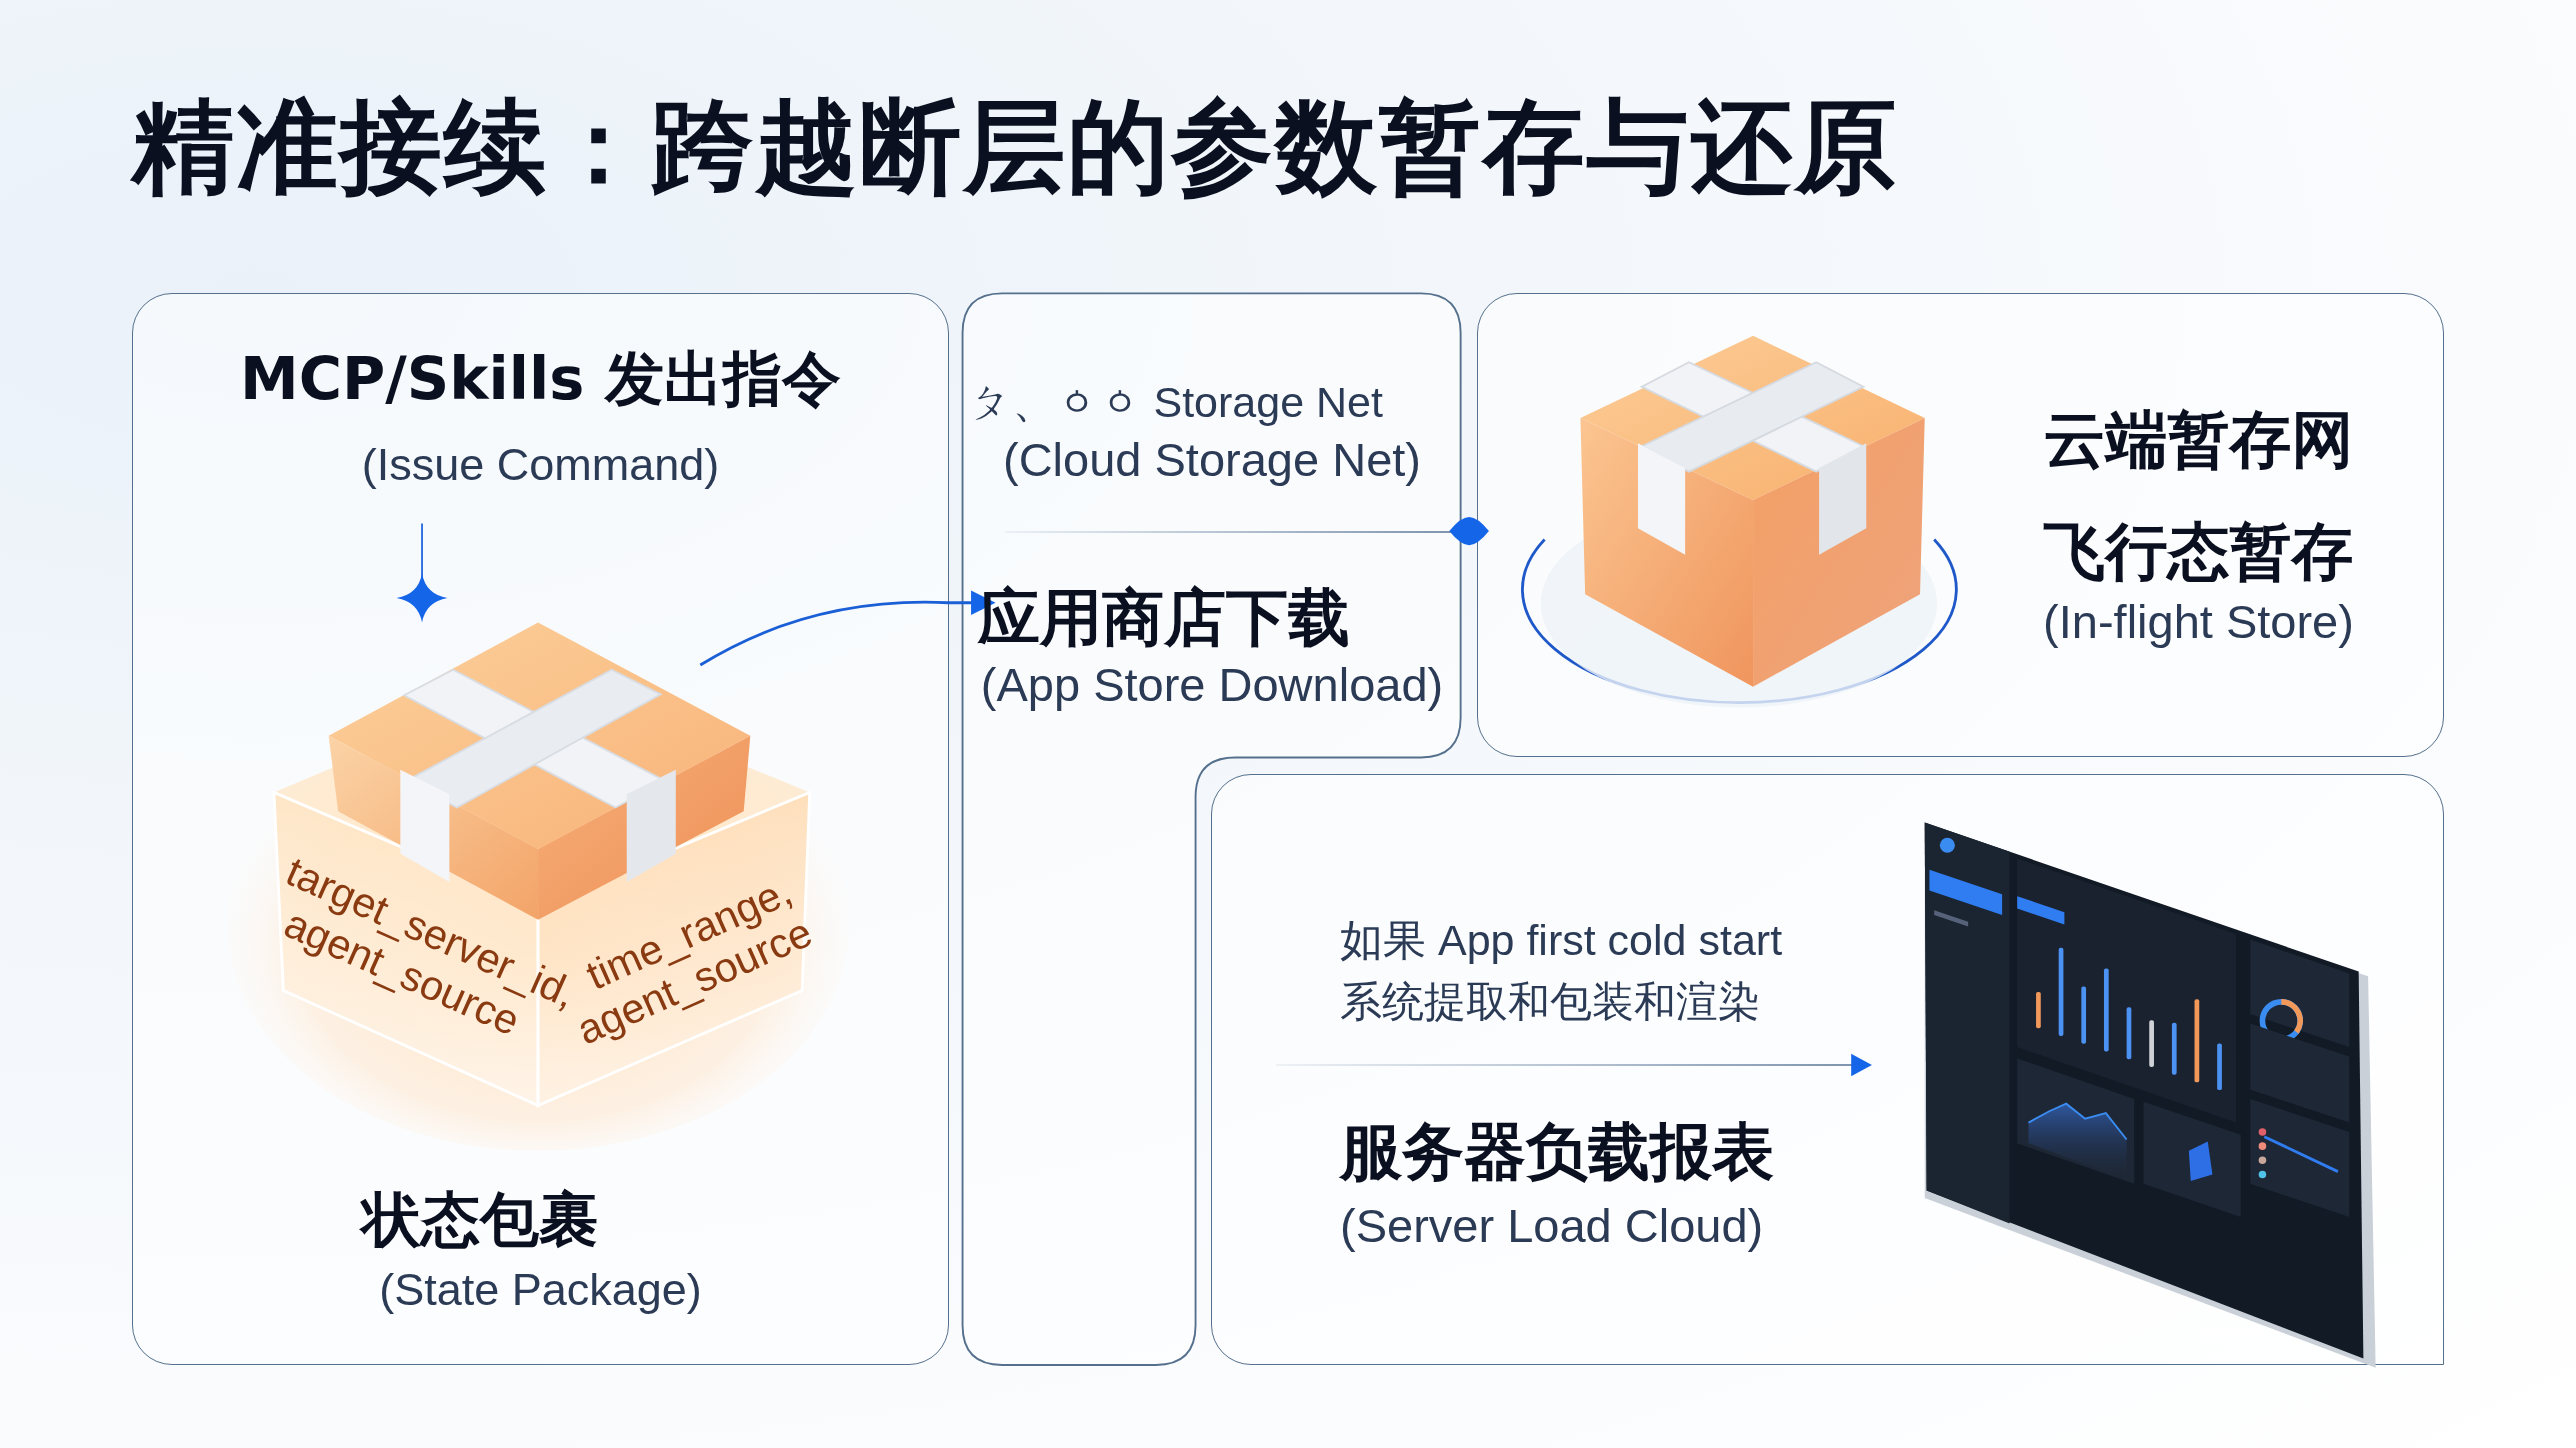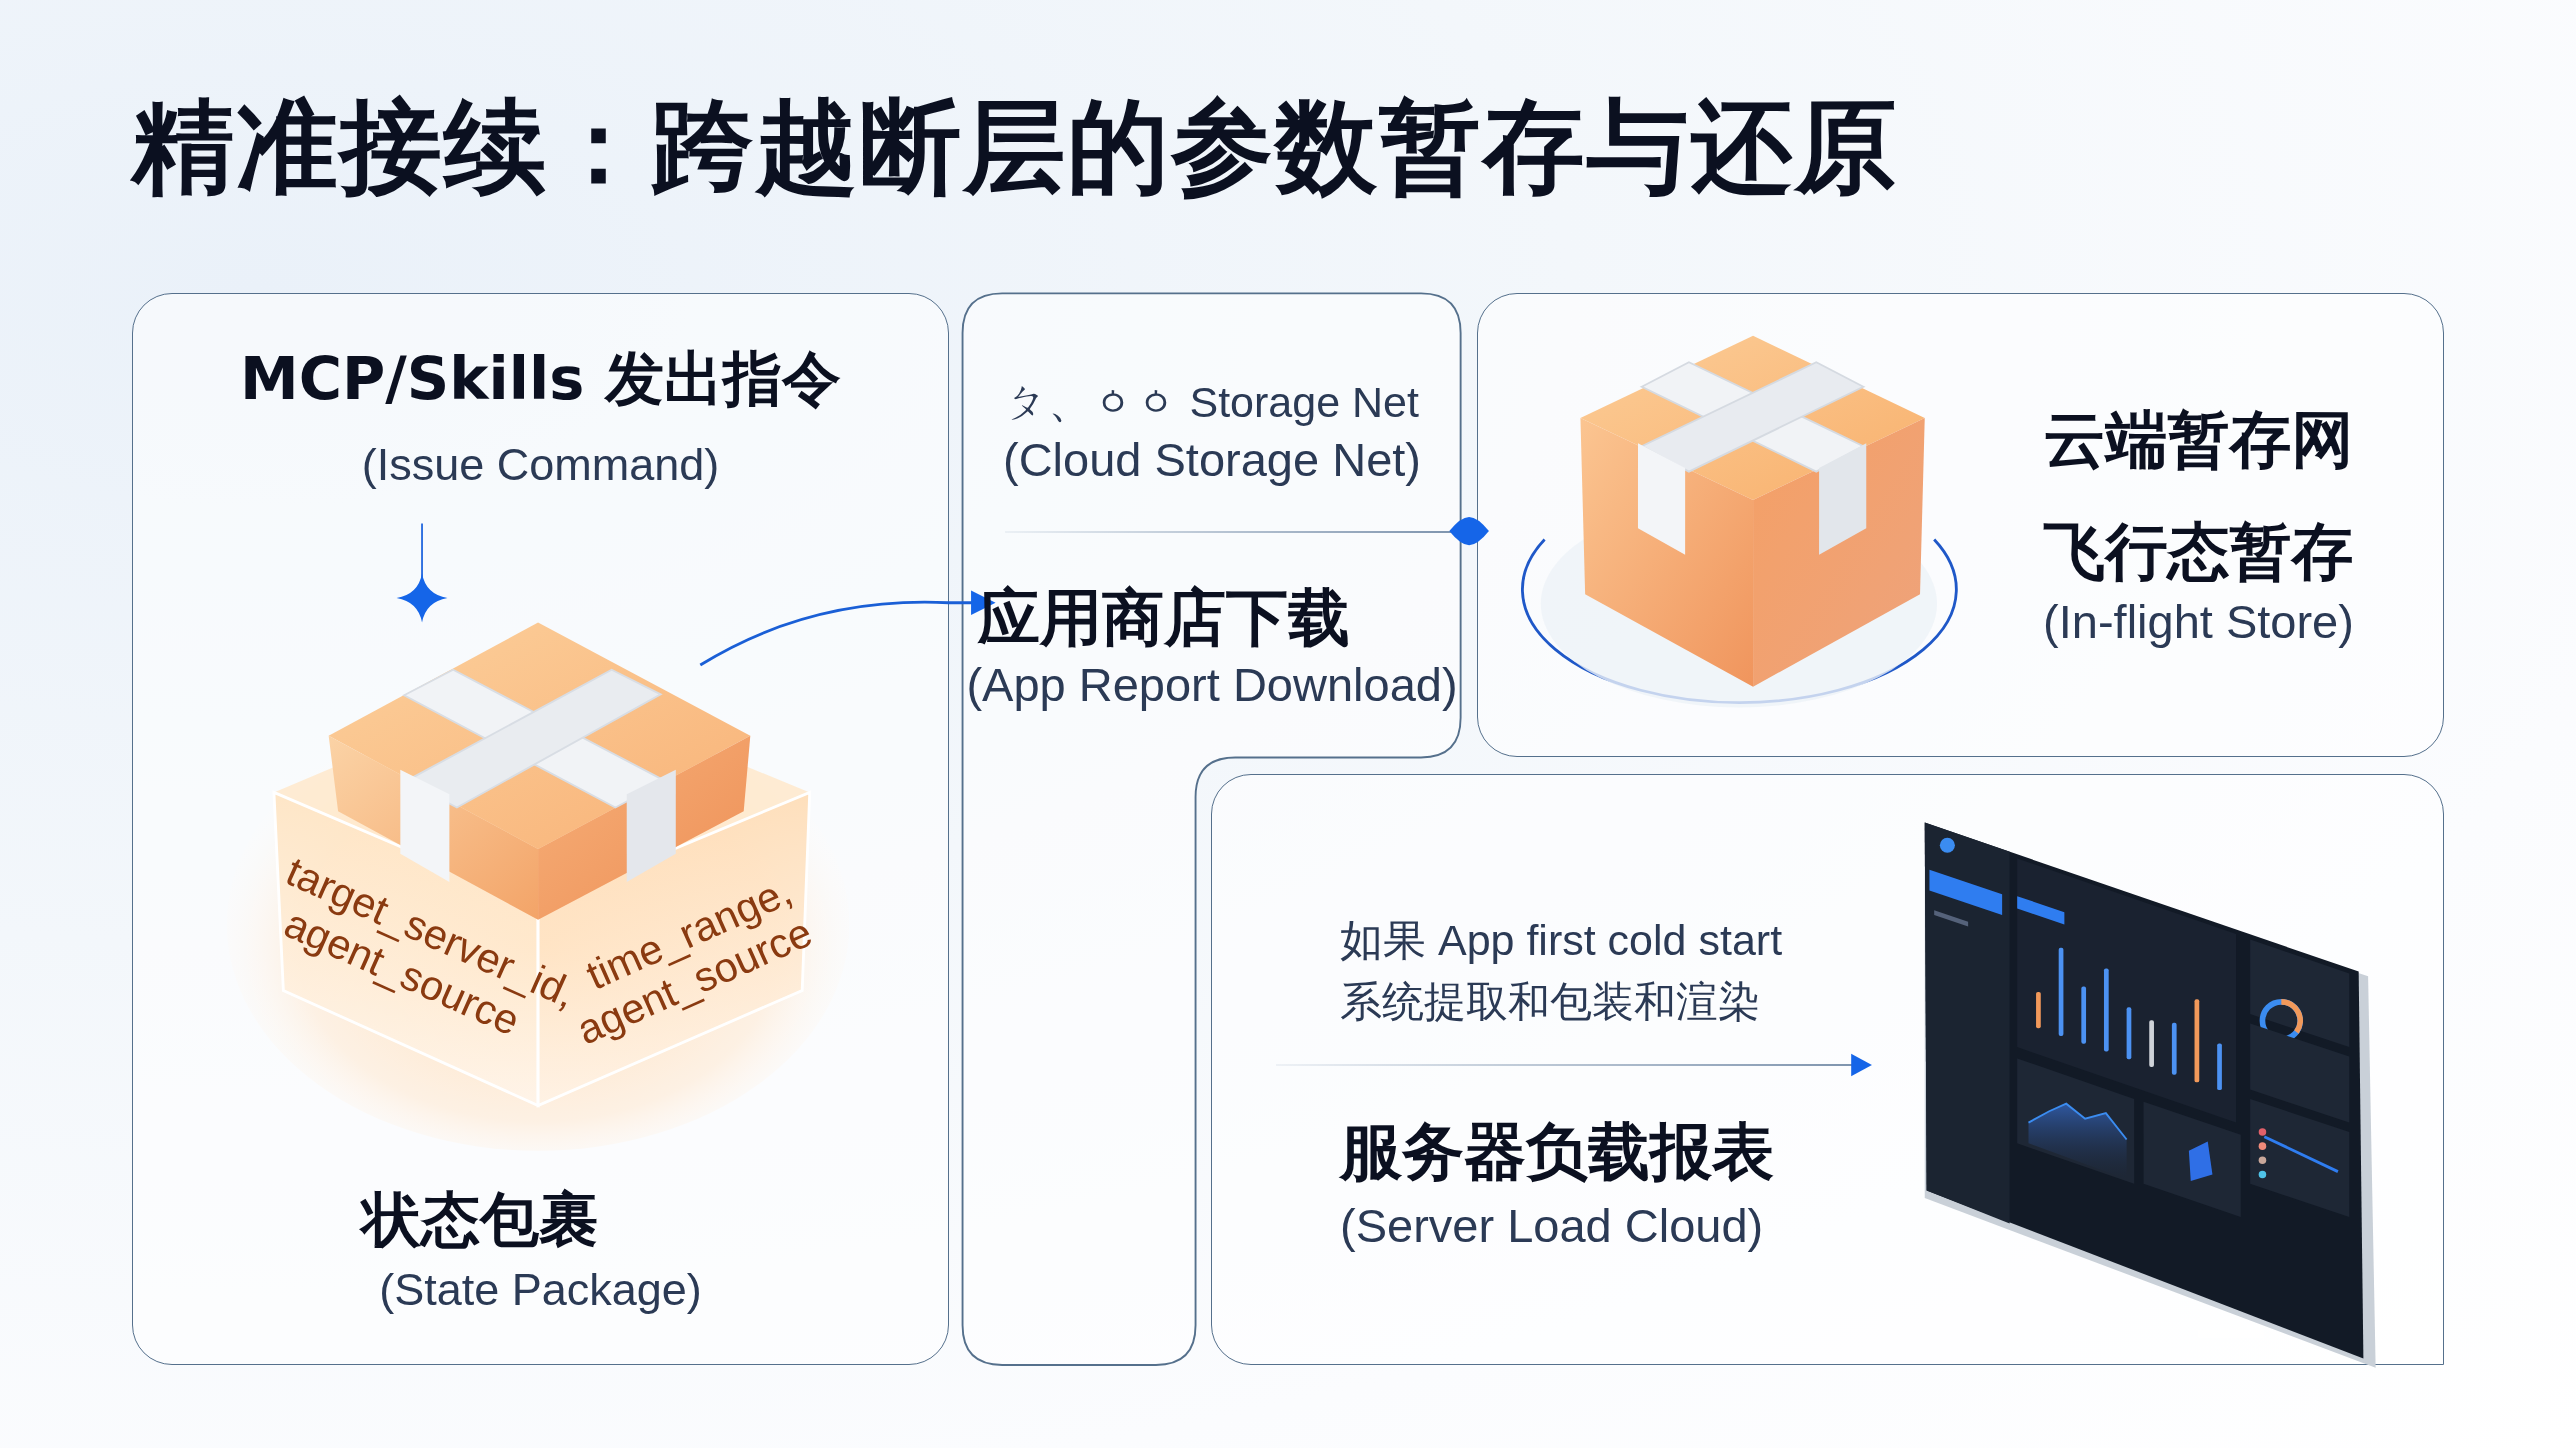--- a/index.html
+++ b/index.html
@@ -27,21 +27,21 @@
 
   .t-center { position: absolute; text-align: center; white-space: nowrap; }
   .h-cn { font-weight: 700; color: #0b1020; }
   .sub { color: #2b3a55; font-family: "Liberation Sans", sans-serif; }
 
   #lbl-issue { left: 132px; width: 817px; top: 340px; font-size: 59px; font-weight: 600; color: #0b1020; }
   #lbl-issue-en { left: 132px; width: 817px; top: 427px; font-size: 45px; margin-top: 12px; }
   #lbl-state { left: 132px; width: 696px; top: 1181px; font-size: 59px; }
   #lbl-state-en { left: 132px; width: 817px; top: 1264px; font-size: 45px; }
 
-  #lbl-storage { left: 964px; width: 496px; top: 374px; font-size: 43px; }
+  #lbl-storage { left: 928px; width: 496px; top: 374px; font-size: 43px; }
   #lbl-storage-en { left: 964px; width: 496px; top: 432px; font-size: 47px; }
   #lbl-appstore { left: 964px; width: 400px; top: 576px; font-size: 62px; }
   #lbl-appstore-en { left: 964px; width: 496px; top: 657px; font-size: 47px; }
 
   #lbl-cloud { left: 2010px; width: 377px; top: 398px; font-size: 62px; }
   #lbl-inflight { left: 2010px; width: 377px; top: 510px; font-size: 62px; }
   #lbl-inflight-en { left: 2010px; width: 377px; top: 594px; font-size: 47px; }
 
   #lbl-cold1 { left: 1340px; top: 912px; font-size: 43px; text-align: right; }
   #lbl-cold2 { left: 1340px; top: 974px; font-size: 42px; text-align: left; }
@@ -126,21 +126,21 @@
   <polygon points="1029,626 1055,639 1029,652" fill="#1565e8"></polygon>
 </svg>
 
 <div class="t-center h-cn" id="lbl-state">状态包裹</div>
 <div class="t-center sub" id="lbl-state-en">(State Package)</div>
 
 <div class="t-center sub" id="lbl-storage">ㄆ、ㆁㆁ Storage Net</div>
 <div class="t-center sub" id="lbl-storage-en">(Cloud Storage Net)</div>
 <div class="divider" id="divider-mid"></div>
 <div class="t-center h-cn" id="lbl-appstore">应用商店下载</div>
-<div class="t-center sub" id="lbl-appstore-en">(App Report Download)</div>
+<div class="t-center sub" id="lbl-appstore-en">(App Store Download)</div>
 
 <svg class="overlay-svg" width="2576" height="1448" viewBox="0 0 2730 1535">
   <defs>
     <linearGradient id="pL" x1="0" y1="0" x2="1" y2="1">
       <stop offset="0%" stop-color="#fbc591"></stop>
         <stop offset="100%" stop-color="#f0955d"></stop>
     </linearGradient>
     <linearGradient id="pR" x1="0" y1="0" x2="1" y2="1">
       <stop offset="0%" stop-color="#f4a066"></stop>
         <stop offset="100%" stop-color="#eea37c"></stop>

